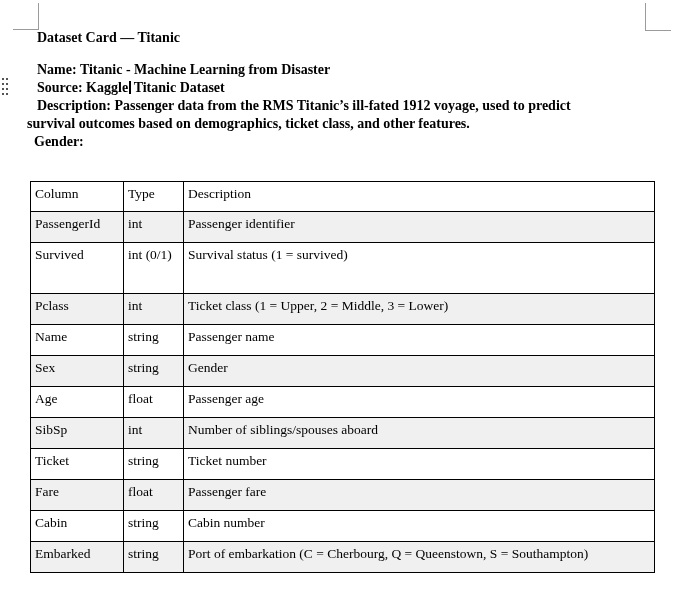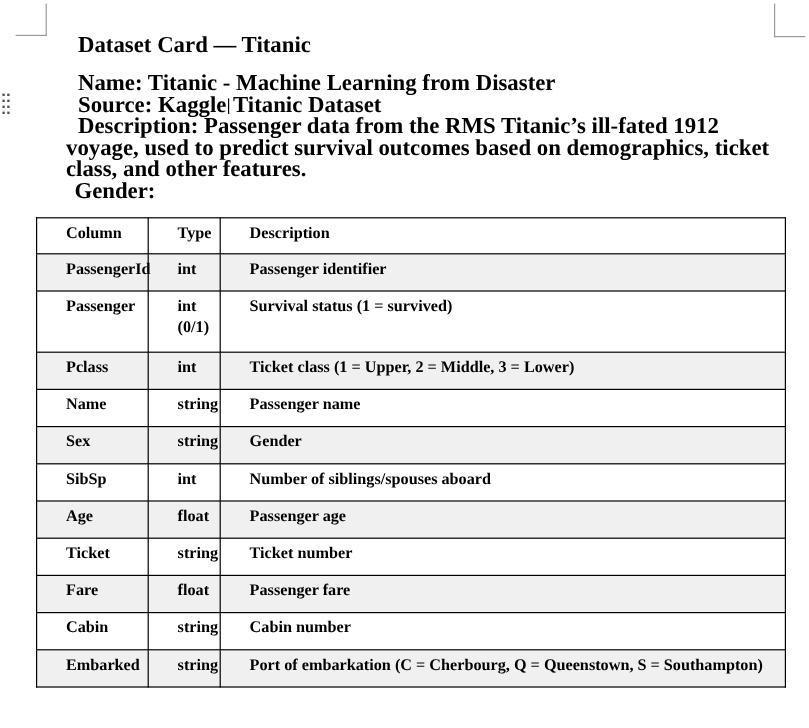--- a/index.html
+++ b/index.html
@@ -32,21 +32,21 @@
     box-shadow:
       4px 0 0 #555,
       0 5px 0 #555, 4px 5px 0 #555,
       0 10px 0 #555, 4px 10px 0 #555,
       0 15px 0 #555, 4px 15px 0 #555;
   }
 
   
   .textblock{
     position:absolute;left:27px;top:29px;width:586px;
-    font-size:19px;line-height:18px;font-weight:700;margin-left:28px;
+    font-size:14px;line-height:18px;font-weight:700;
   }
   .textblock p{margin:0;text-indent:10px;}
   .textblock p.title{margin-bottom:14px;}
   .textblock p.size{text-indent:5px;white-space:pre-wrap;}
   .textblock p.cols{text-indent:7px;}
 
   
   .caret{
     display:inline-block;width:1.5px;height:13px;
     background:#000;vertical-align:-2px;
@@ -57,22 +57,22 @@
   table.cols-table{
     position:absolute;left:30px;top:181px;
     width:624px;table-layout:fixed;
     border-collapse:collapse;
     font-size:13.5px;line-height:18px;font-weight:700;
   }
   table.cols-table th,
   table.cols-table td{
     border:1px solid #000;
     vertical-align:top;text-align:left;
-    padding:3px 24px;
-    font-weight:700;
+    padding:3px 4px;
+    font-weight:400;
   }
   table.cols-table td:nth-child(3),
   table.cols-table th:nth-child(3){padding-right:14px;}
   thead tr th{height:23px;}
   #table-body tr td{height:24px;}
   #table-body tr:nth-child(2) td,
   #table-body tr:nth-child(12) td{height:44px;}
   #table-body tr:nth-child(odd) td{background:#f0f0f0;}
 </style>
 </head>
@@ -104,21 +104,21 @@
     </tr>
   </thead>
   <tbody id="table-body">
   <tr>
     <td>PassengerId</td>
     <td>int</td>
     <td>Passenger identifier</td>
   </tr>
 
   <tr>
-    <td>Passenger</td>
+    <td>Survived</td>
     <td>int (0/1)</td>
     <td>Survival status (1 = survived)</td>
   </tr>
 
   <tr>
     <td>Pclass</td>
     <td>int</td>
     <td>Ticket class (1 = Upper, 2 = Middle, 3 = Lower)</td>
   </tr>
 
@@ -128,29 +128,29 @@
     <td>Passenger name</td>
   </tr>
 
   <tr>
     <td>Sex</td>
     <td>string</td>
     <td>Gender</td>
   </tr>
 
   <tr>
+    <td>Age</td>
+    <td>float</td>
+    <td>Passenger age</td>
+  </tr>
+
+  <tr>
     <td>SibSp</td>
     <td>int</td>
     <td>Number of siblings/spouses aboard</td>
-  </tr>
-
-  <tr>
-    <td>Age</td>
-    <td>float</td>
-    <td>Passenger age</td>
   </tr>
 
 
   <tr>
     <td>Ticket</td>
     <td>string</td>
     <td>Ticket number</td>
   </tr>
 
   <tr>

